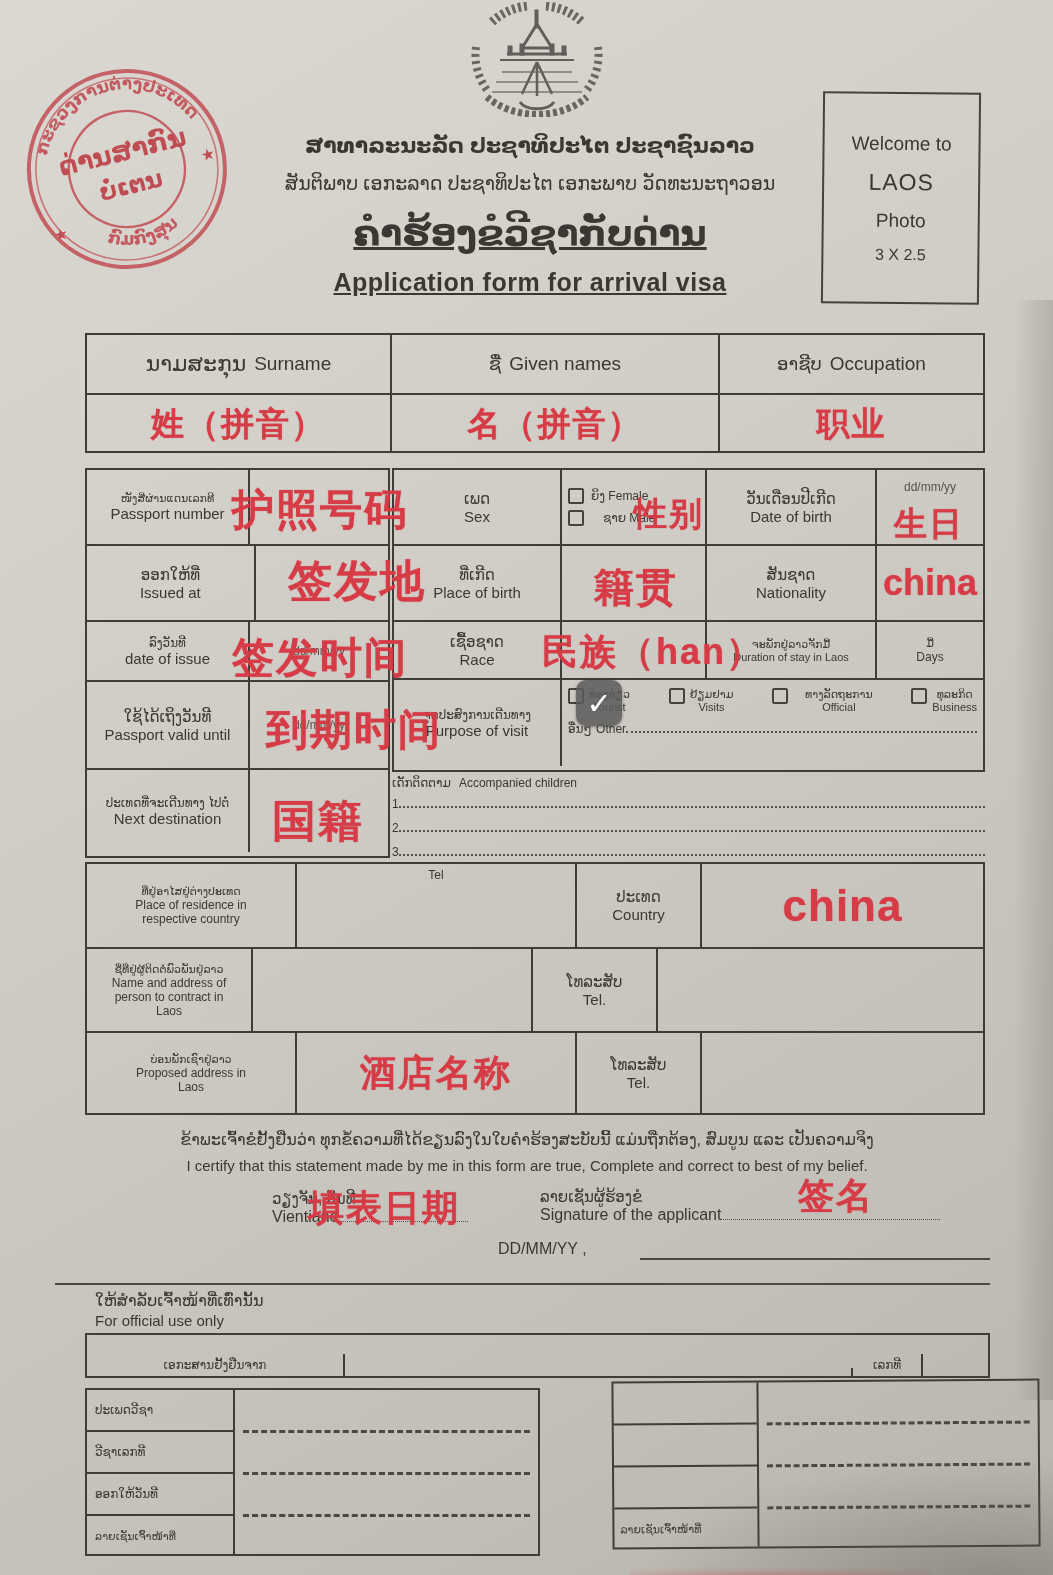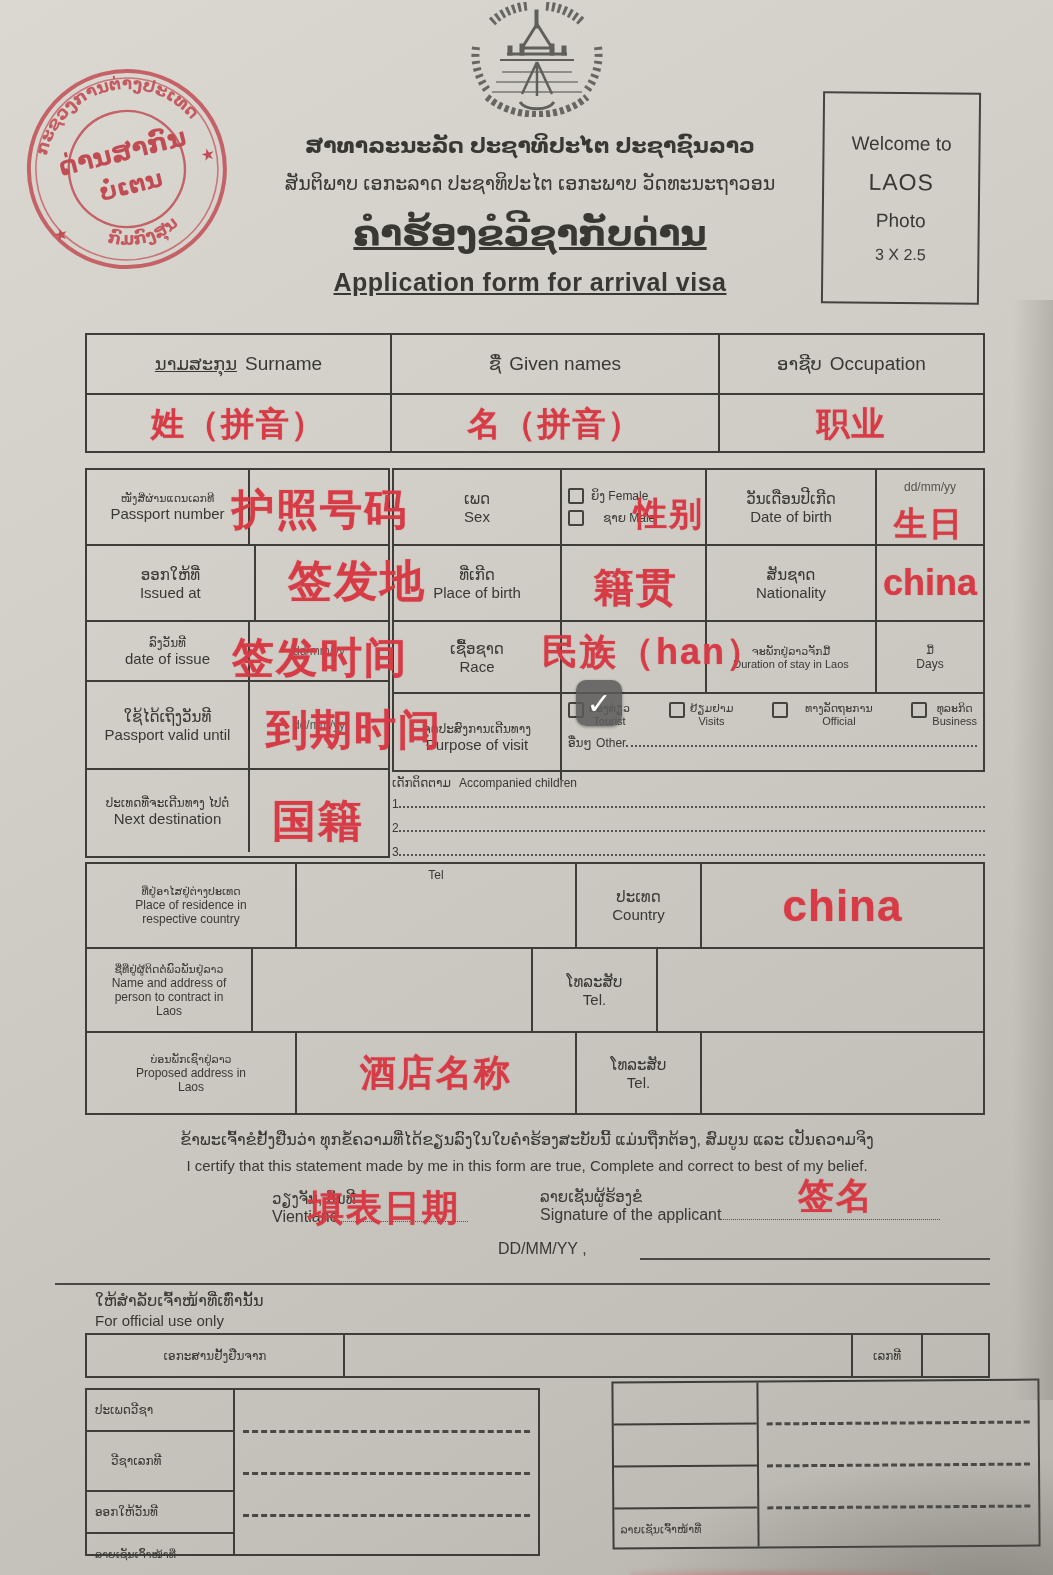--- a/index.html
+++ b/index.html
@@ -116,21 +116,21 @@
 <div class="photo-box">
   <div style="font-size:19px;">Welcome to</div>
   <div style="font-size:23px;letter-spacing:1px;">LAOS</div>
   <div style="font-size:19px;">Photo</div>
   <div style="font-size:16px;">3 X 2.5</div>
 </div>
 
 <div class="tbl" style="left:85px;top:333px;width:900px;height:120px;">
   <div class="row" style="height:60px;">
     <div class="cell" style="width:305px;flex-direction:row;gap:8px;">
-      <span class="lao" style="font-size:18px;text-decoration:underline;">ນາມສະກຸນ</span>
+      <span class="lao" style="font-size:22px;">ນາມສະກຸນ</span>
       <span class="en" style="font-size:19px;">Surname</span>
     </div>
     <div class="cell" style="width:328px;flex-direction:row;gap:8px;">
       <span class="lao" style="font-size:18px;">ຊື່</span>
       <span class="en" style="font-size:19px;">Given names</span>
     </div>
     <div class="cell" style="width:263px;flex-direction:row;gap:8px;">
       <span class="lao" style="font-size:18px;">ອາຊີບ</span>
       <span class="en" style="font-size:19px;">Occupation</span>
     </div>
@@ -221,21 +221,21 @@
     </div>
     <div class="cell" style="width:145px;"></div>
     <div class="cell" style="width:170px;">
       <span class="lao">ສັນຊາດ</span>
       <span class="en">Nationality</span>
     </div>
     <div class="cell" style="width:106px;">
       <span class="red-note" style="position:static;font-size:36px;letter-spacing:0;">china</span>
     </div>
   </div>
-  <div class="row" style="height:72px;">
+  <div class="row" style="height:58px;">
     <div class="cell" style="width:168px;">
       <span class="lao">ເຊື້ອຊາດ</span>
       <span class="en">Race</span>
     </div>
     <div class="cell" style="width:145px;"></div>
     <div class="cell" style="width:170px;padding:2px;">
       <span class="lao tiny">ຈະພັກຢູ່ລາວຈັກມື້</span>
       <span class="en tiny">Duration of stay in Laos</span>
     </div>
     <div class="cell" style="width:106px;padding:2px;">
@@ -393,38 +393,38 @@
 </div>
 <div class="red-note" style="left:798px;top:1172px;font-size:36px;">签名</div>
 
 <div class="hline" style="left:640px;top:1258px;width:350px;"></div>
 <div class="hline" style="left:55px;top:1283px;width:935px;"></div>
 
 <div class="abs lao" style="left:95px;top:1291px;font-size:16px;">ໃຫ້ສຳລັບເຈົ້າໜ້າທີ່ເທົ່ານັ້ນ</div>
 <div class="abs en" style="left:95px;top:1312px;font-size:15px;">For official use only</div>
 
 <div class="tbl" style="left:85px;top:1333px;width:905px;height:45px;border-width:2px;">
-  <div class="row" style="height:41px;">
+  <div class="row" style="height:41px;align-items:flex-end;">
     <div class="cell" style="width:258px;">
       <span class="lao small">ເອກະສານຢັ້ງຢືນຈາກ</span>
     </div>
     <div class="cell" style="width:508px;"></div>
     <div class="cell" style="width:70px;">
       <span class="lao small">ເລກທີ</span>
     </div>
     <div class="cell" style="width:65px;"></div>
   </div>
 </div>
 
 <div class="tbl" style="left:85px;top:1388px;width:455px;height:168px;">
   <div style="position:absolute;left:0;top:0;width:148px;height:100%;border-right:2px solid #3f3d38;">
     <div style="height:42px;border-bottom:2px solid #3f3d38;display:flex;align-items:center;padding-left:8px;">
       <span class="lao small">ປະເພດວີຊາ</span>
     </div>
-    <div style="height:60px;border-bottom:2px solid #3f3d38;display:flex;align-items:center;padding-left:24px;">
+    <div style="height:42px;border-bottom:2px solid #3f3d38;display:flex;align-items:center;padding-left:8px;">
       <span class="lao small">ວີຊາເລກທີ</span>
     </div>
     <div style="height:42px;border-bottom:2px solid #3f3d38;display:flex;align-items:center;padding-left:8px;">
       <span class="lao small">ອອກໃຫ້ວັນທີ</span>
     </div>
     <div style="height:40px;display:flex;align-items:center;padding-left:8px;">
       <span class="lao tiny">ລາຍເຊັນເຈົ້າໜ້າທີ່</span>
     </div>
   </div>
   <div style="position:absolute;left:148px;top:0;right:0;height:100%;">

